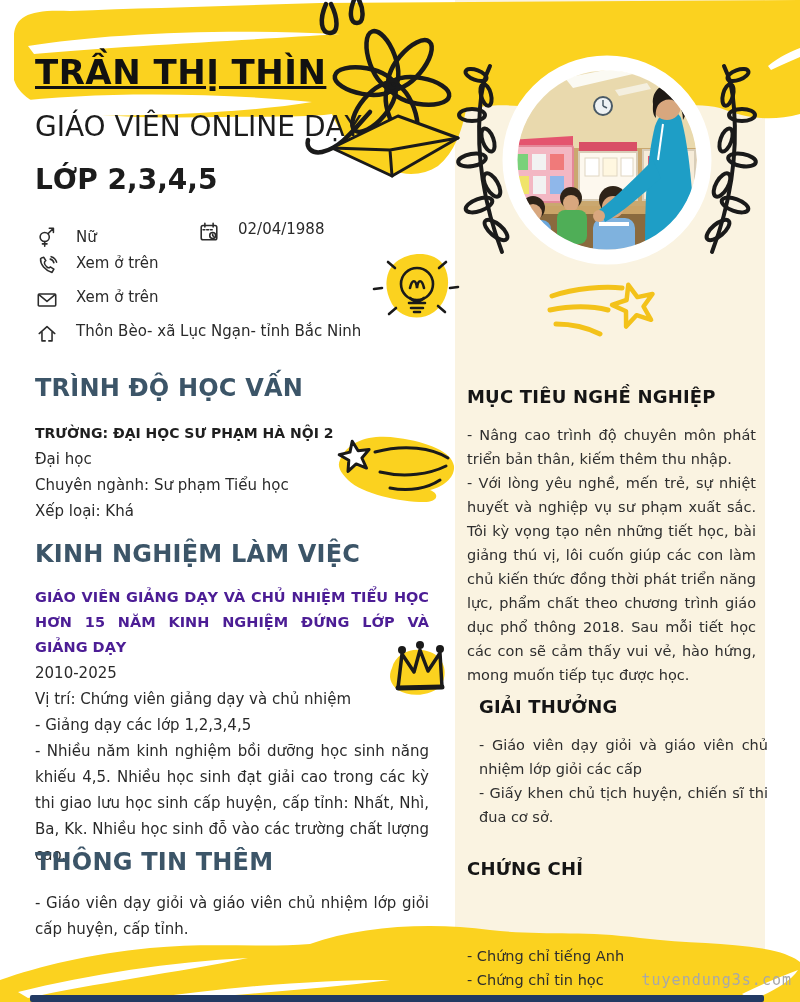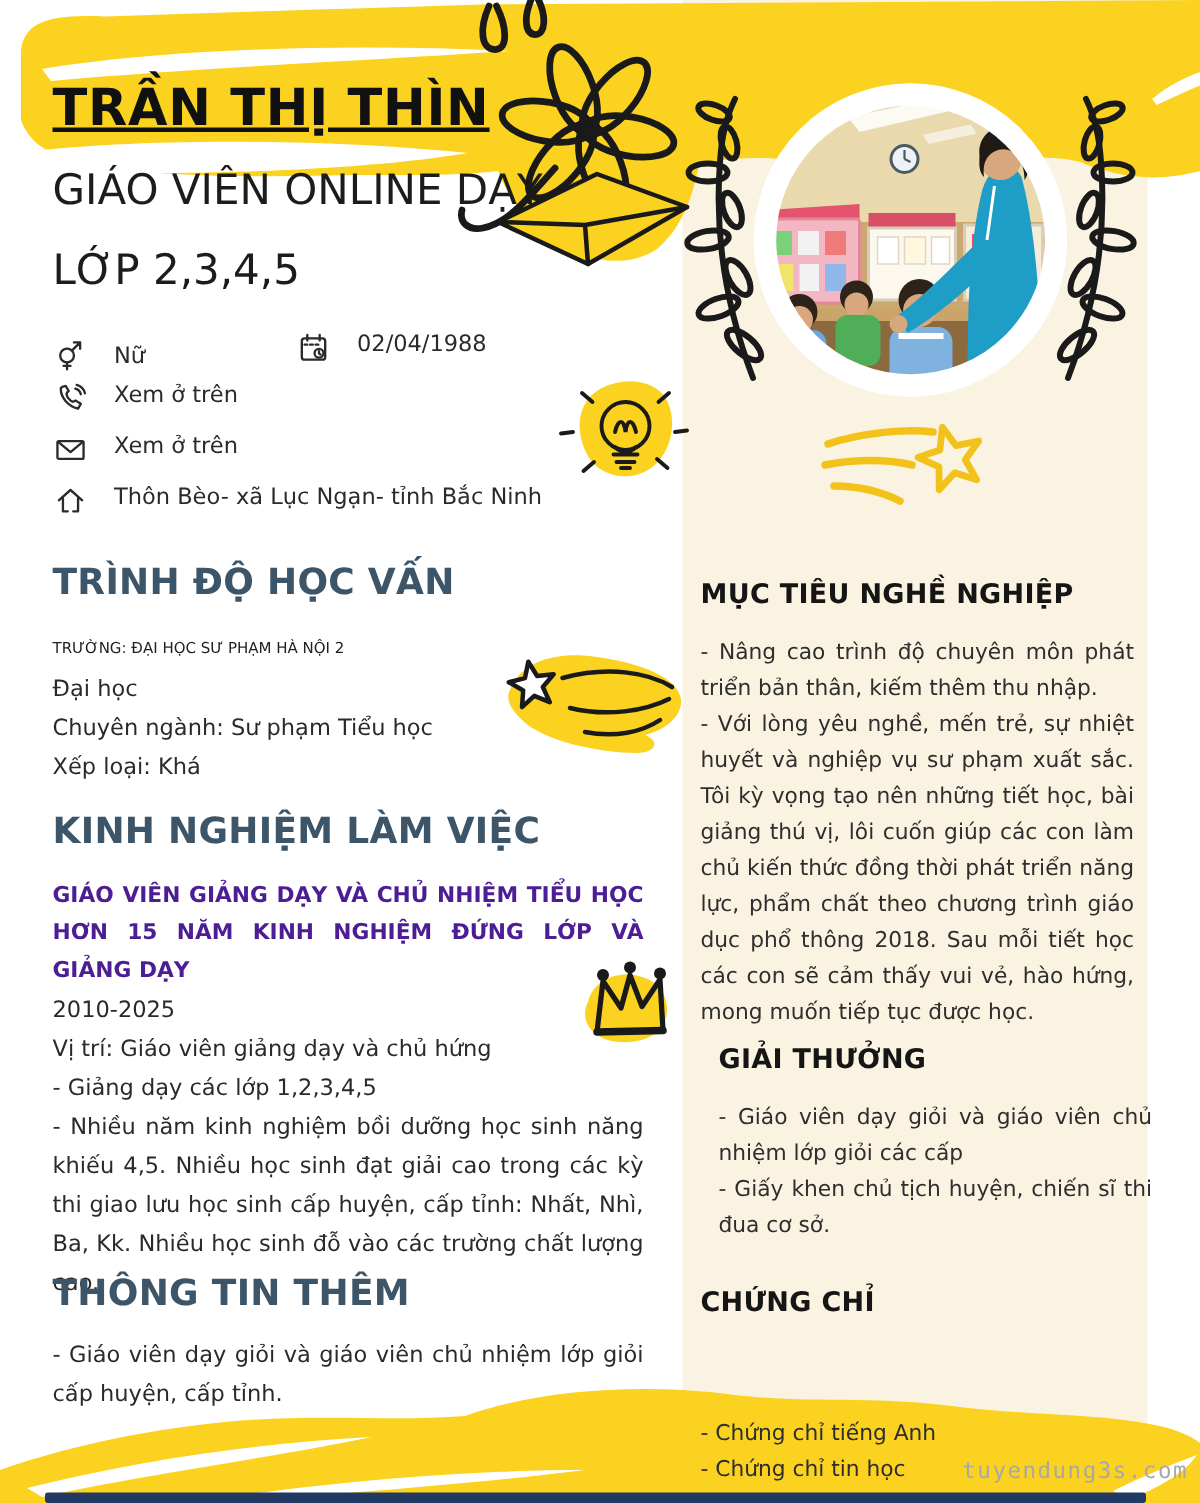--- a/index.html
+++ b/index.html
@@ -13,36 +13,36 @@
   #header-swash { left:0; top:0; z-index:1; }
   #bottom-swash { left:0; top:915px; z-index:1; }
   #photo { left:495px; top:48px; z-index:5; }
   #doodles { left:0; top:0; z-index:20; }
 
   .txt { position:absolute; z-index:10; color:#2e2e2e; }
 
   
   .name { left:35px; top:52px; font-size:34px; font-weight:bold; color:#111111; letter-spacing:0.5px;text-decoration:underline; }
   .role1 { left:35px; top:110px; font-size:28px; font-weight:400; color:#1c1c1c; }
-  .role2 { left:35px; top:163px; font-size:28px; font-weight:400; color:#1c1c1c; }
+  .role2 { left:35px; top:163px; font-size:28px; font-weight:700; color:#1c1c1c; }
 
   
   .contact { left:35px; top:220px; width:400px; }
   .c-row { display:flex; height:34px; }
   .c-ic { width:24px; height:24px; flex:0 0 24px; display:flex; align-items:center; justify-content:center; }
   .c-ic svg { stroke:#2b2b2b; fill:none; stroke-width:1.7; stroke-linecap:round; stroke-linejoin:round; }
   .c-tx { font-size:15px; margin-left:17px; color:#2a2a2a; }
   .c-cell { display:flex; align-items:center; width:162px; }
 
   
   .sec-h { font-size:24px; font-weight:bold; color:#3c5568; letter-spacing:0.2px;margin-top:12px; }
   .sec-edu { left:35px; top:362px; width:400px; }
   .sec-exp { left:35px; top:528px; width:394px; }
   .sec-add { left:35px; top:836px; width:394px; }
-  .bold-line { font-size:10px; font-weight:normal; color:#1f1f1f; line-height:26px; }
+  .bold-line { font-size:14px; font-weight:bold; color:#1f1f1f; line-height:26px; }
   .line { font-size:15px; line-height:26px; color:#2a2a2a; }
   .jtitle { font-size:14.5px; font-weight:bold; color:#4c1d95; line-height:25px; text-align:justify; margin-top:17px; }
   .jpara { font-size:15px; line-height:26px; text-align:justify; color:#2a2a2a; }
   .sec-edu .bold-line { margin-top:18px; }
   .sec-add .jpara { margin-top:14px; }
 
   
   .r-h { font-size:18px; font-weight:bold; color:#151515; letter-spacing:0.2px; }
   .sec-obj { left:467px; top:386px; width:289px; }
   .sec-awd { left:479px; top:696px; width:289px; }
@@ -272,21 +272,21 @@
     <div class="bold-line">TRƯỜNG: ĐẠI HỌC SƯ PHẠM HÀ NỘI 2</div>
     <div class="line">Đại học</div>
     <div class="line">Chuyên ngành: Sư phạm Tiểu học</div>
     <div class="line">Xếp loại: Khá</div>
   </div>
 
   <div class="txt sec-exp">
     <div class="sec-h">KINH NGHIỆM LÀM VIỆC</div>
     <div class="jtitle">GIÁO VIÊN GIẢNG DẠY VÀ CHỦ NHIỆM TIỂU HỌC HƠN 15 NĂM KINH NGHIỆM ĐỨNG LỚP VÀ GIẢNG DẠY</div>
     <div class="line">2010-2025</div>
-    <div class="line">Vị trí: Giáo viên giảng dạy và chủ hứng</div>
+    <div class="line">Vị trí: Chứng viên giảng dạy và chủ nhiệm</div>
     <div class="line">- Giảng dạy các lớp 1,2,3,4,5</div>
     <div class="jpara">- Nhiều năm kinh nghiệm bồi dưỡng học sinh năng khiếu 4,5. Nhiều học sinh đạt giải cao trong các kỳ thi giao lưu học sinh cấp huyện, cấp tỉnh: Nhất, Nhì, Ba, Kk. Nhiều học sinh đỗ vào các trường chất lượng cao.</div>
   </div>
 
   <div class="txt sec-add">
     <div class="sec-h">THÔNG TIN THÊM</div>
     <div class="jpara">- Giáo viên dạy giỏi và giáo viên chủ nhiệm lớp giỏi cấp huyện, cấp tỉnh.</div>
   </div>
 
   <div class="txt sec-obj">

